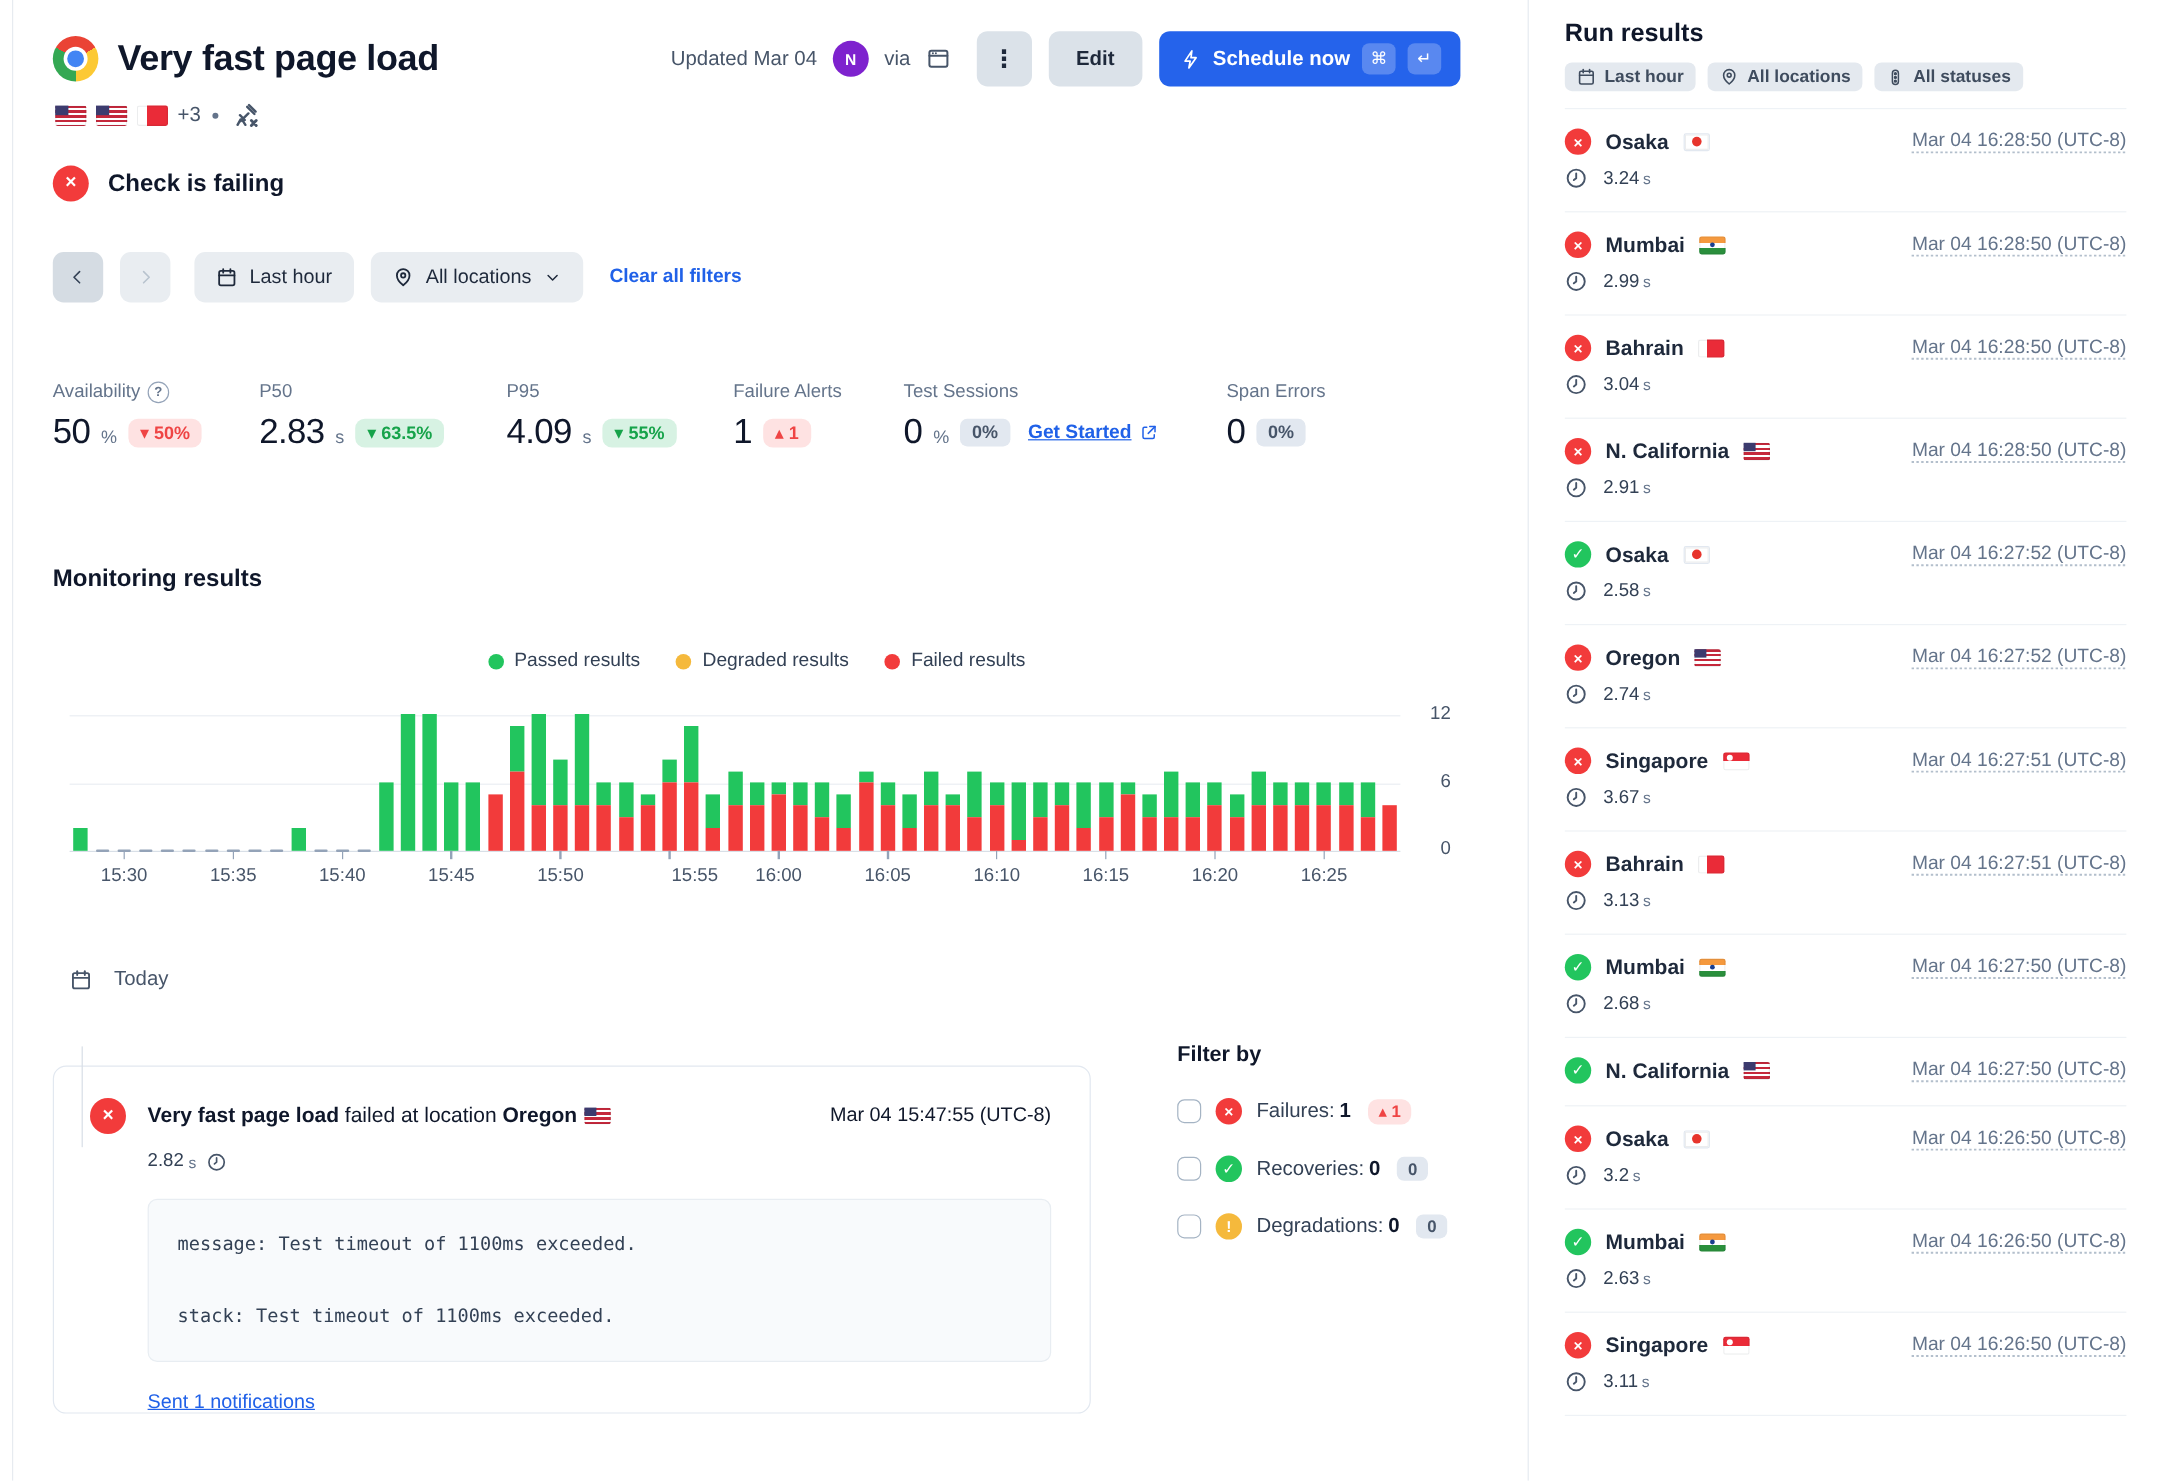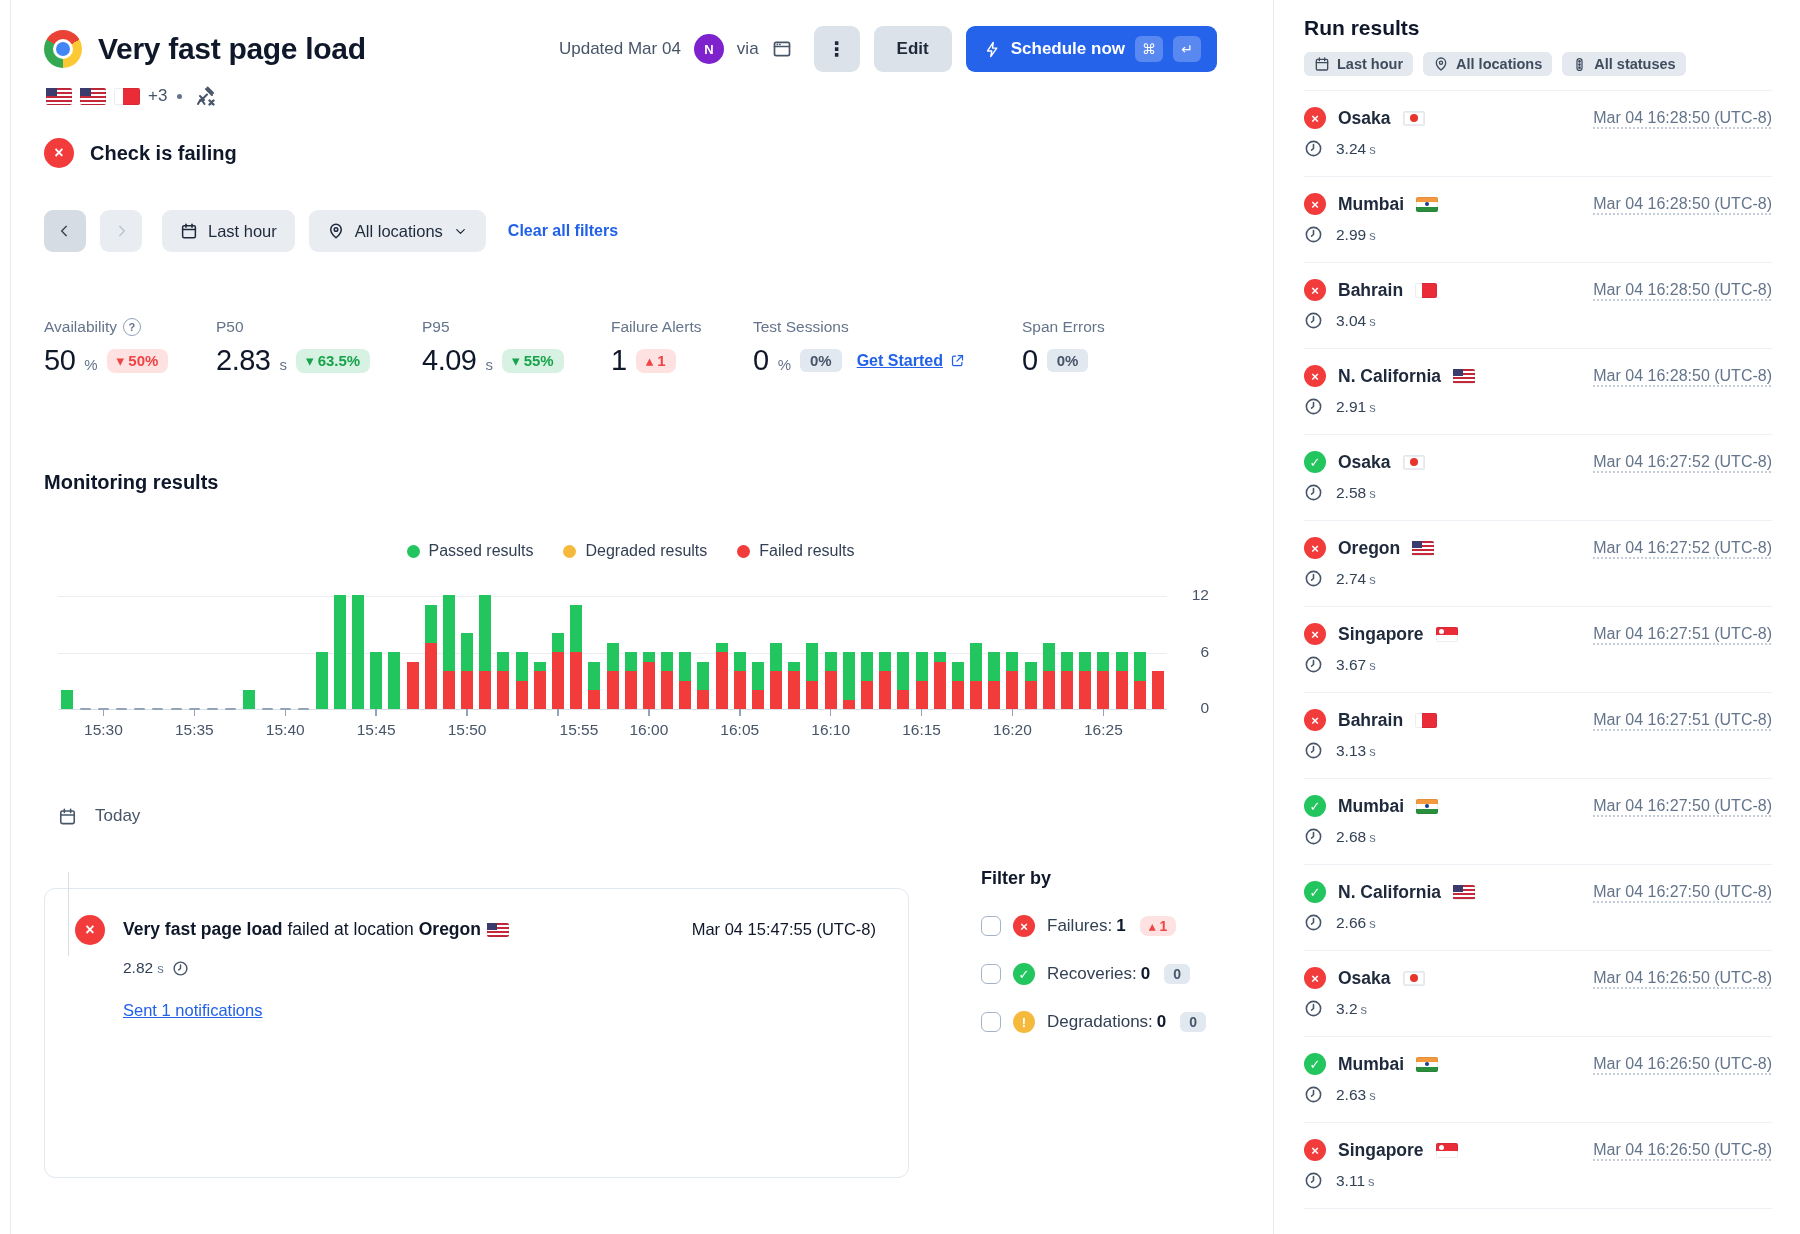--- a/index.html
+++ b/index.html
@@ -603,20 +603,24 @@
         <div class="ac-dur">
           <span>2.82</span>
             <span class="u" style="margin-left:-4px">s</span>
           <span class="icon" style="color:#475569">
             <svg class="ln" width="17" height="17" viewBox="0 0 24 24">
                 <circle cx="12" cy="12" r="9"></circle>
                 <polyline points="12 7 12 12 9.5 14"></polyline>
               </svg>
           </span>
         </div>
+        <div class="code-block">
+          <div>message: Test timeout of 1100ms exceeded.</div>
+          <div>stack: Test timeout of 1100ms exceeded.</div>
+        </div>
         <a class="link notif-link">Sent 1 notifications</a>
       </div>
 
       <div class="filter-by">
         <div class="fb-title">Filter by</div>
         <div id="fb-options">
             <div class="fb-row">
               <span class="checkbox"></span>
               <span class="sc fail">×</span>
               <span class="fb-label"><span>Failures:</span><b>1</b></span>
@@ -828,29 +832,20 @@
             <span class="rr-dur">2.68<span class="u">s</span></span>
           </div>
         </div>
         <div class="run-row">
           <div class="rr-l1">
             <span class="sc pass">✓</span>
             <span class="rr-loc">N. California</span>
             <span class="flag us sm"></span>
             <a class="rr-time">Mar 04 16:27:50 (UTC-8)</a>
           </div>
-          <div class="rr-l2">
-            <span class="icon">
-              <svg class="ln" width="19" height="19" viewBox="0 0 24 24">
-                <circle cx="12" cy="12" r="9"></circle>
-                <polyline points="12 7 12 12 9.5 14"></polyline>
-              </svg>
-            </span>
-            <span class="rr-dur">2.66<span class="u">s</span></span>
-          </div>
         </div>
         <div class="run-row">
           <div class="rr-l1">
             <span class="sc fail">×</span>
             <span class="rr-loc">Osaka</span>
             <span class="flag japan sm"></span>
             <a class="rr-time">Mar 04 16:26:50 (UTC-8)</a>
           </div>
           <div class="rr-l2">
             <span class="icon">

